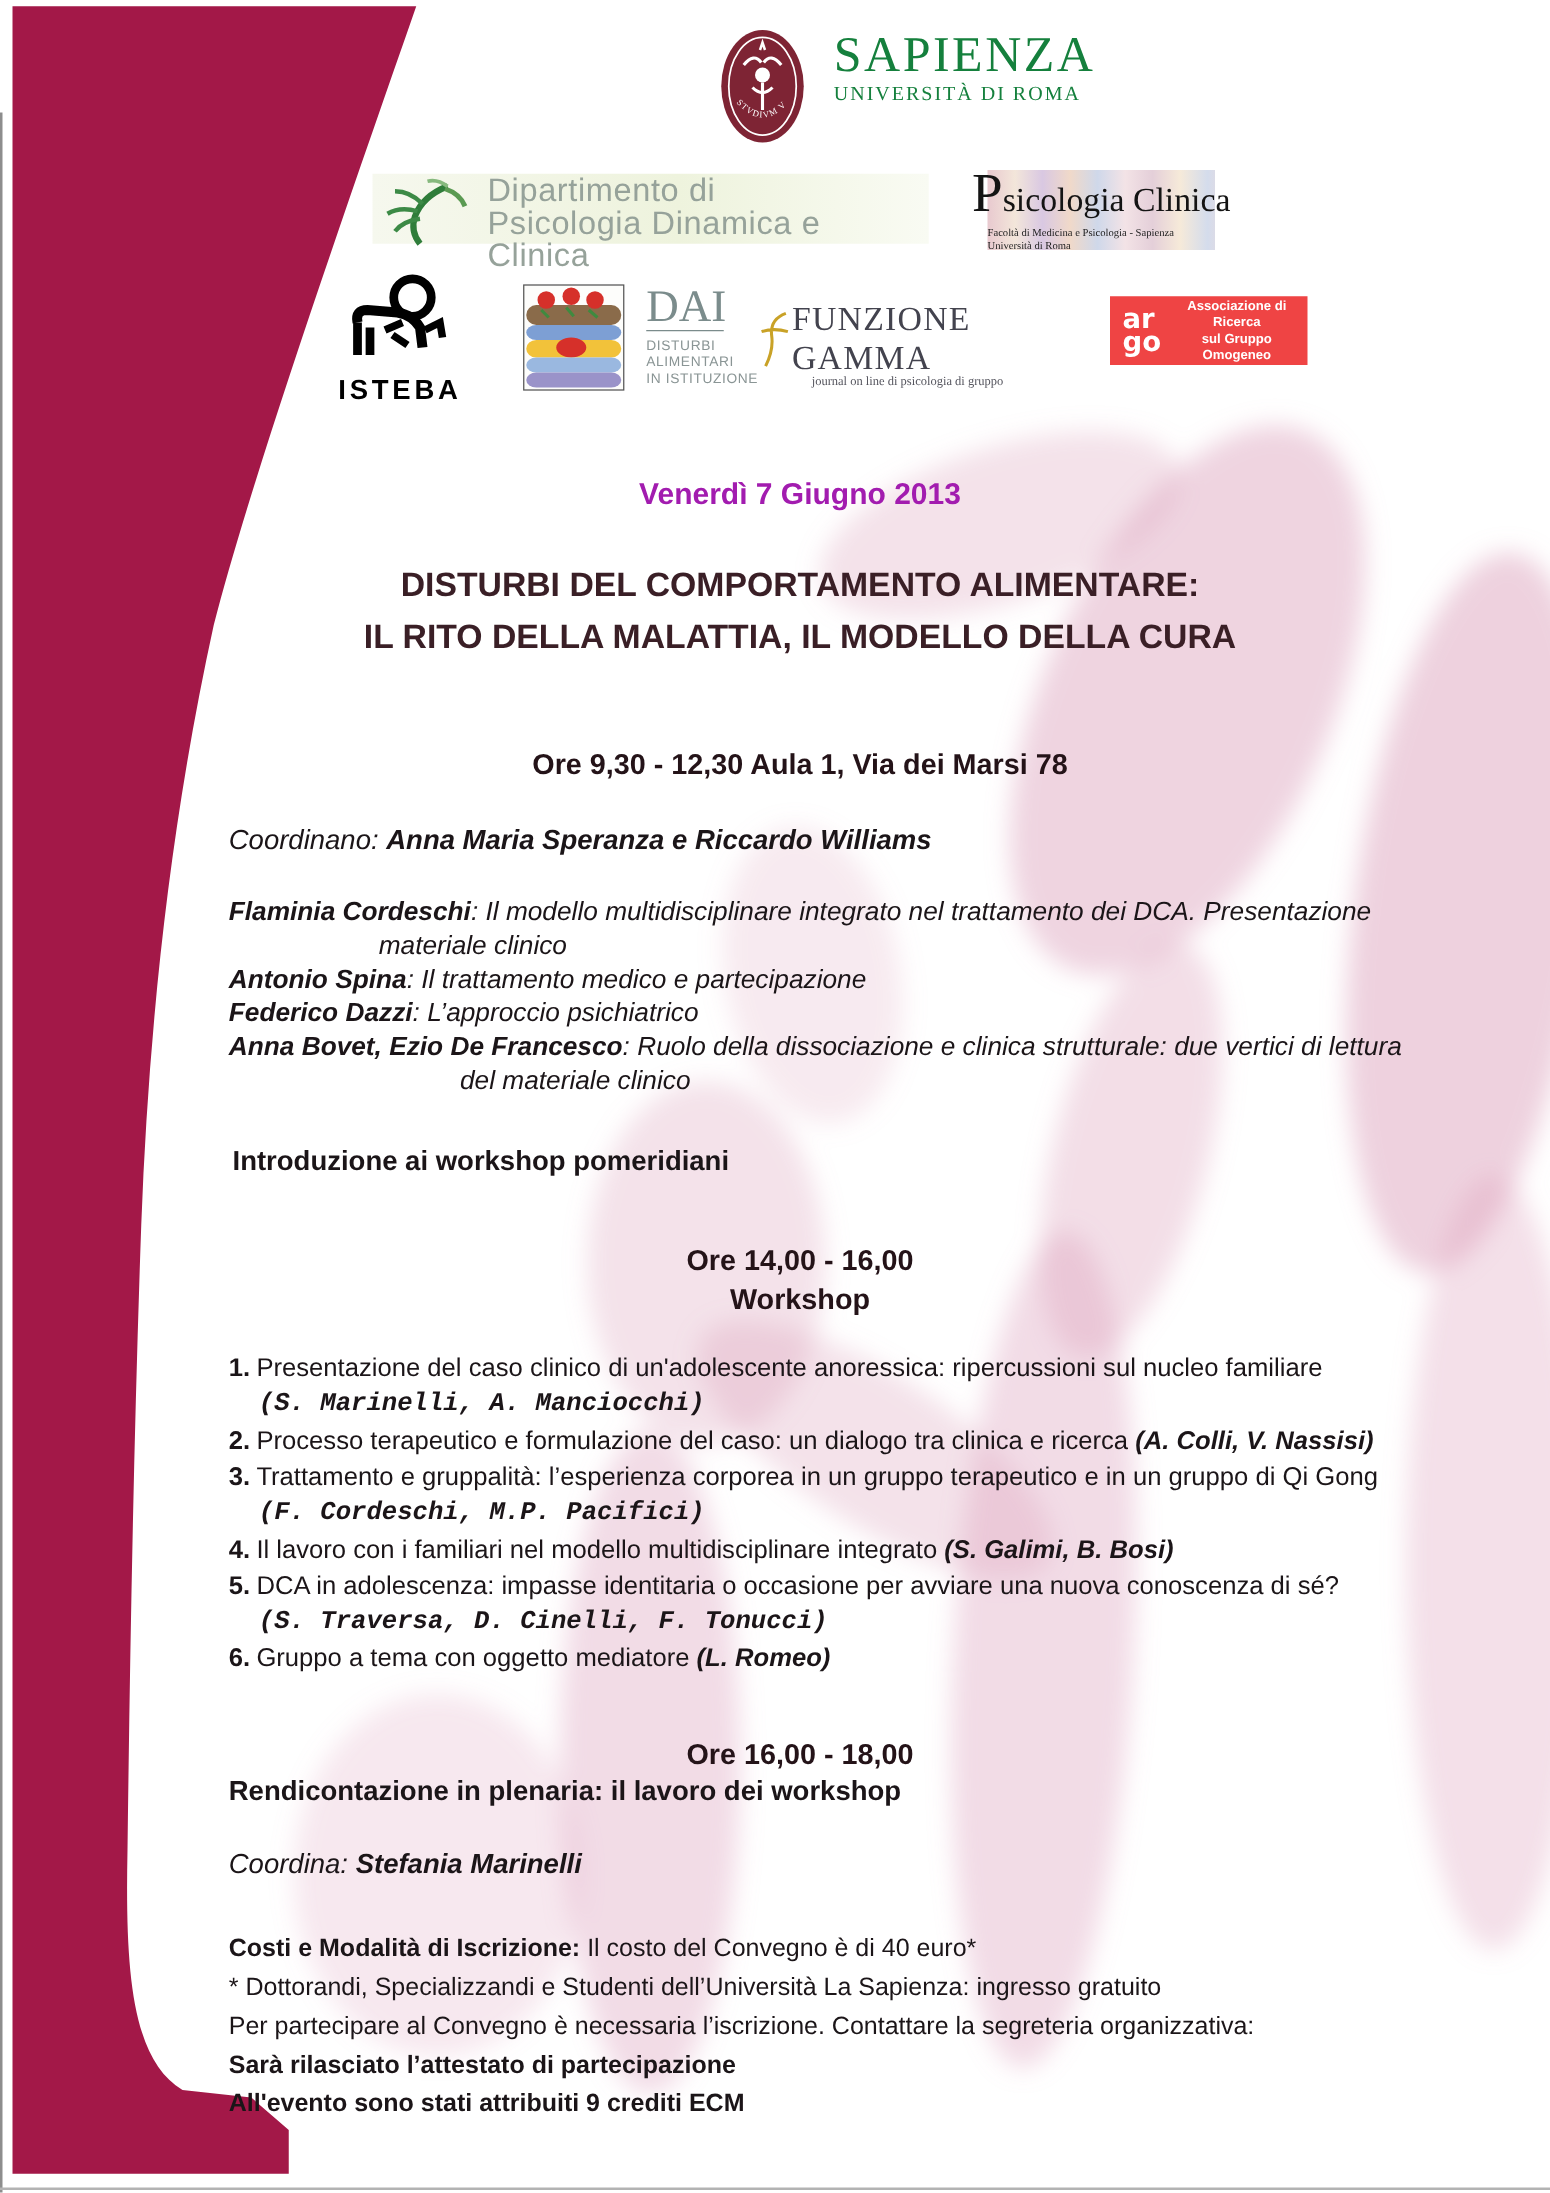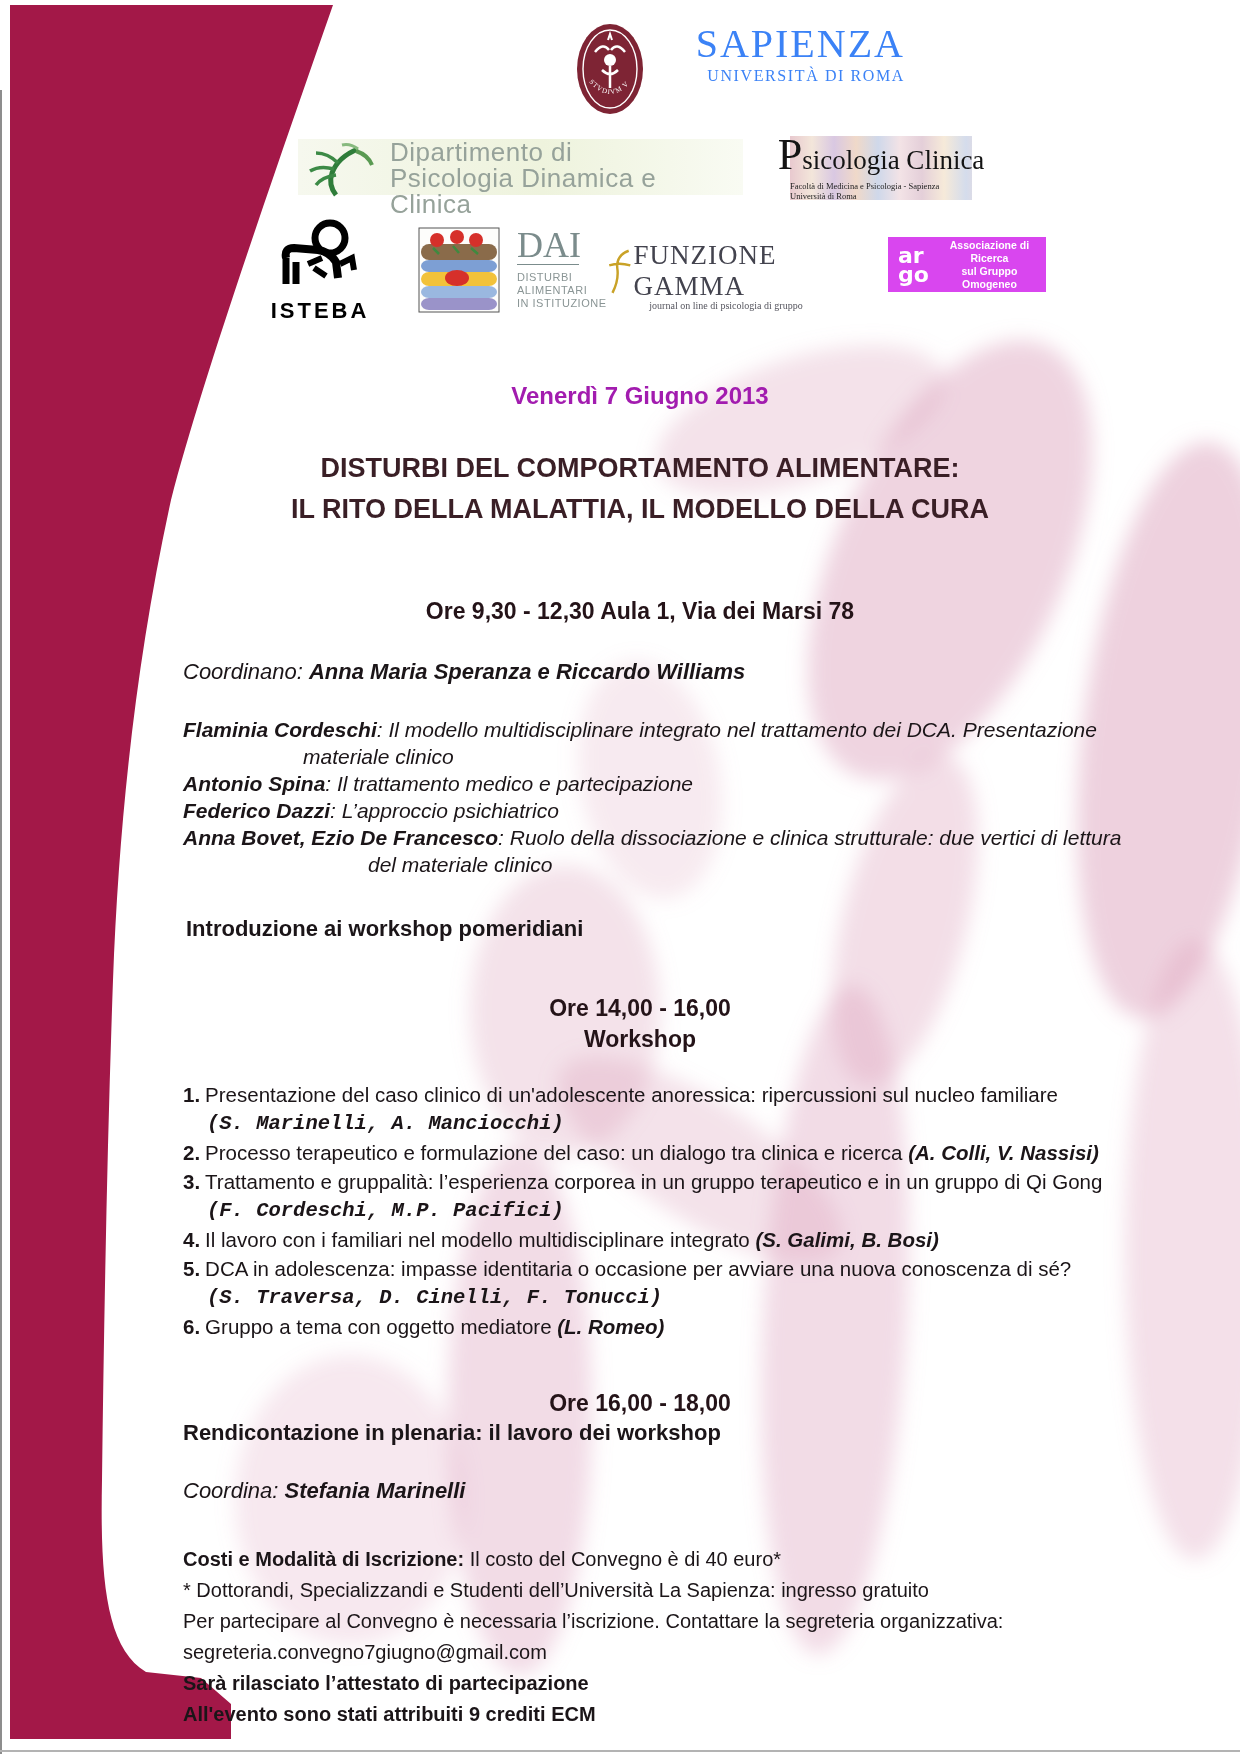--- a/index.html
+++ b/index.html
@@ -21,36 +21,36 @@
   .talk-cont2{margin-left:185px;}
 
   .ws-block{left:183px;width:1050px;font-size:20.5px;line-height:29px;}
   .ws-line{padding-left:24px;text-indent:-24px;}
   .ws-cont{padding-left:24px;font-family:Liberation Mono, monospace;}
   .ws-num{font-weight:bold;margin-right:5px;}
 
   .footer-block{left:183px;width:1040px;font-size:20px;line-height:31px;}
 
   
-  .sap-word{font-family:"Liberation Serif",serif;color:#3b82f6;text-align:right;}
+  .sap-word{font-family:"Liberation Serif",serif;color:#15803d;}
   .dip-box{left:298px;top:139px;width:445px;height:56px;
            background:linear-gradient(90deg,#f6f8ee 0%,#eef3dd 55%,#f9fbf3 100%);
            display:flex;align-items:flex-start;}
   .dip-text{font-size:26px;line-height:26px;color:#96a29a;letter-spacing:.5px;}
   .pc-box{left:790px;top:136px;width:182px;height:64px;
           background:linear-gradient(90deg,#e8c9cf 0,#f3e6da 22px,#d9c8e2 44px,#f0d9c9 66px,#cfd8ea 88px,#f3e3e6 110px,#e4cfd9 132px,#f6ead9 154px,#d4dcEC 176px,#eed9d9 198px,#f1e6e0 216px);
           display:flex;flex-direction:column;align-items:center;justify-content:center;}
   .pc-name{font-family:"Liberation Serif",serif;color:#141414;line-height:40px;}
   .pc-sub{font-family:"Liberation Serif",serif;font-size:8.5px;color:#222;margin-top:1px;}
   .isteba-label{font-weight:bold;font-size:22px;letter-spacing:3px;color:#000;}
   .dai-acro{font-family:"Liberation Serif",serif;font-size:36px;color:#7b8c8c;line-height:34px;}
   .dai-sub{font-size:11px;color:#8a9595;line-height:13px;letter-spacing:.5px;}
   .fg-name{font-family:"Liberation Serif",serif;font-size:27px;color:#43434e;letter-spacing:1px;}
   .fg-sub{font-family:"Liberation Serif",serif;font-size:10px;color:#55555e;text-align:center;margin-top:-2px;}
-  .argo-box{left:888px;top:237px;width:158px;height:55px;background:#d946ef;display:flex;align-items:center;}
+  .argo-box{left:888px;top:237px;width:158px;height:55px;background:#ef4444;display:flex;align-items:center;}
   .argo-mark{color:#fff;font-weight:bold;font-size:22px;line-height:19px;margin-left:10px;font-family:"DejaVu Sans",sans-serif;}
   .argo-txt{color:#fff;font-weight:bold;font-size:10.5px;line-height:13px;margin-left:8px;text-align:center;flex:1;padding-right:4px;}
 
   .edge-left{left:0;top:90px;width:2px;height:1664px;background:#8d8d8d;}
   .edge-bottom{left:0;top:1750px;width:1240px;height:2px;background:#b3b3b3;}
 </style>
 </head>
 <body>
 
 <div id="page">
@@ -245,18 +245,17 @@
   <div class="abs" style="left:183px;top:1478px;font-size:22px;">
     <span class="ital">Coordina: </span><span class="bi">Stefania Marinelli</span>
   </div>
 
   <div class="abs footer-block" style="top:1544px;">
     <div>
       <span class="bold">Costi e Modalità di Iscrizione:</span><span> Il costo del Convegno è di 40 euro*</span>
     </div>
     <div>* Dottorandi, Specializzandi e Studenti dell’Università La Sapienza: ingresso gratuito</div>
     <div>Per partecipare al Convegno è necessaria l’iscrizione. Contattare la segreteria organizzativa:</div>
-    <div>segreteria.convegno7giugno@gmail.com</div>
     <div class="bold">Sarà rilasciato l’attestato di partecipazione</div>
     <div class="bold">All'evento sono stati attribuiti 9 crediti ECM</div>
   </div>
 
 </div>
 
 </body></html>

